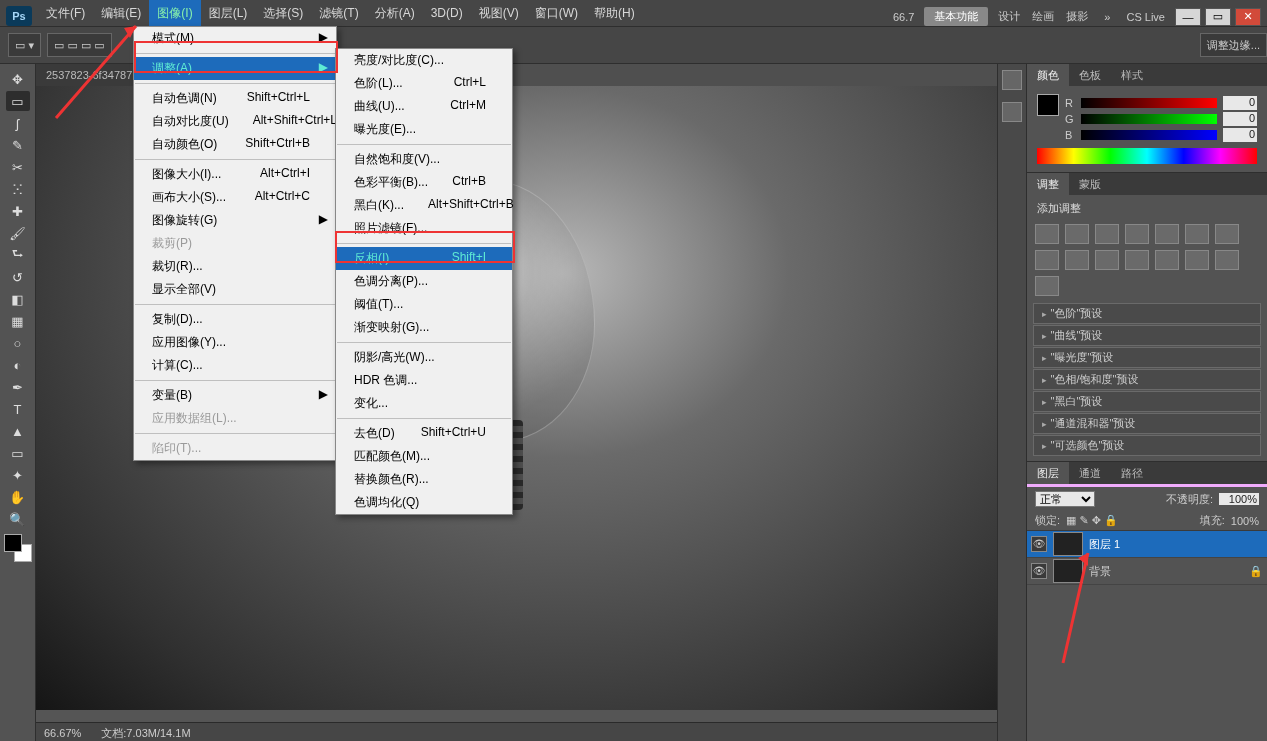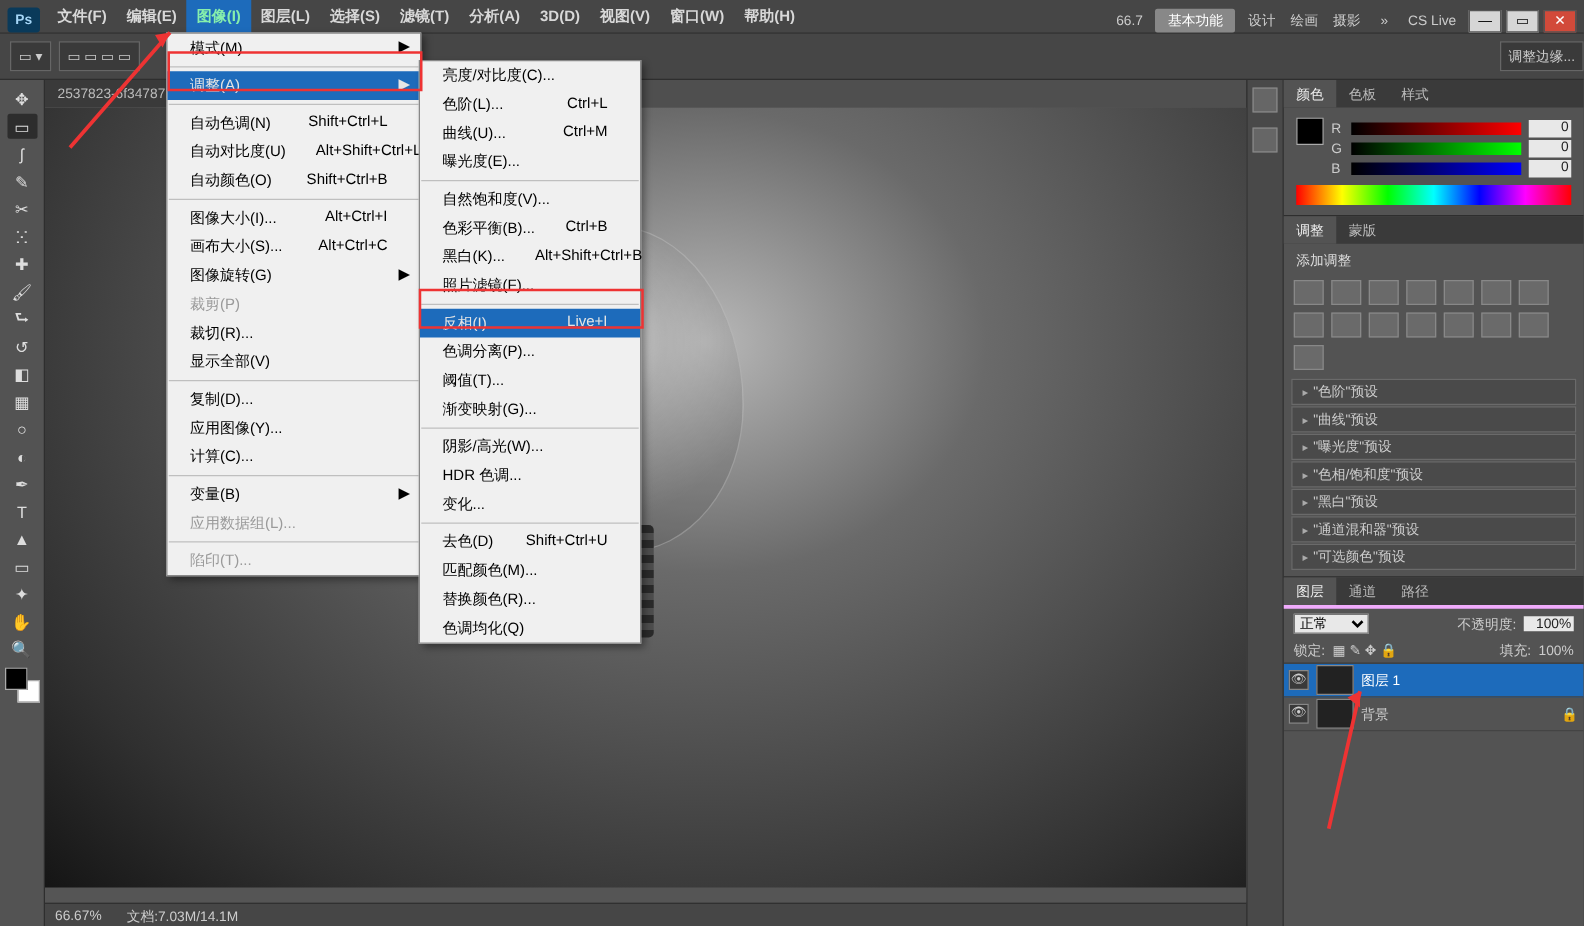--- a/index.html
+++ b/index.html
@@ -60,41 +60,41 @@
 .layer-head .pct{background:#e8e8e8;color:#222;width:36px;padding:0 2px;font-size:11px;text-align:right}
 .lock-row{padding:2px 8px;color:#ccc;font-size:11px;display:flex;align-items:center;gap:6px}
 .layers{flex:1;overflow:auto;border-top:1px solid #3a3a3a}
 .layer{display:flex;align-items:center;height:26px;border-bottom:1px solid #444;padding:0 4px;gap:6px;font-size:11px;color:#ccc}
 .layer.sel{background:#1d6bbb;color:#fff}
 .eye{width:14px;height:14px;border:1px solid #888;background:#3a3a3a;color:#ccc;font-size:10px;line-height:14px;text-align:center}
 .thumb{width:28px;height:22px;background:#222;border:1px solid #888}
 .lock{margin-left:auto;font-size:11px}
 .dropdown{position:absolute;background:#f0f0f0;border:1px solid #888;box-shadow:3px 3px 6px rgba(0,0,0,.4);font-size:12px;color:#000;z-index:100}
 .dd-item{padding:3px 26px 3px 18px;white-space:nowrap;display:flex;position:relative}
-.dd-item.hover{background:#1d6bbb;color:#e5e5e5}
+.dd-item.hover{background:#1d6bbb;color:#5eead4}
 .dd-item.dis{color:#9a9a9a}
 .dd-sep{height:1px;background:#bfbfbf;margin:3px 1px}
 .dd-short{margin-left:auto;padding-left:24px}
 .dd-arrow{position:absolute;right:8px}
 .dd1{left:133px;top:26px;width:202px}
 .dd2{left:335px;top:48px;width:176px}
 .redbox{position:absolute;border:2px solid #e33;z-index:110;pointer-events:none}
 .rb1{left:134px;top:41px;width:200px;height:28px}
 .rb2{left:335px;top:231px;width:176px;height:28px}
 .redarrow{position:absolute;z-index:112;pointer-events:none}
 .ra1{left:46px;top:18px;width:100px;height:110px}
 .ra2{left:1058px;top:548px;width:40px;height:120px}
 svg{display:block}
 </style>
 </head>
 <body>
 
 <div class="menubar">
   <div class="ps-logo">Ps</div>
-  <div id="menu-items" style="display: flex; font-weight: bold;">
+  <div id="menu-items" style="display: flex;">
       <div class="menu-item">文件(F)</div>
       <div class="menu-item">编辑(E)</div>
       <div class="menu-item open">图像(I)</div>
       <div class="menu-item">图层(L)</div>
       <div class="menu-item">选择(S)</div>
       <div class="menu-item">滤镜(T)</div>
       <div class="menu-item">分析(A)</div>
       <div class="menu-item">3D(D)</div>
       <div class="menu-item">视图(V)</div>
       <div class="menu-item">窗口(W)</div>
@@ -302,21 +302,21 @@
     <div class="dd-item">亮度/对比度(C)...</div>
     <div class="dd-item">色阶(L)...<span class="dd-short">Ctrl+L</span></div>
     <div class="dd-item">曲线(U)...<span class="dd-short">Ctrl+M</span></div>
     <div class="dd-item">曝光度(E)...</div>
     <div class="dd-sep"></div>
     <div class="dd-item">自然饱和度(V)...</div>
     <div class="dd-item">色彩平衡(B)...<span class="dd-short">Ctrl+B</span></div>
     <div class="dd-item">黑白(K)...<span class="dd-short">Alt+Shift+Ctrl+B</span></div>
     <div class="dd-item">照片滤镜(F)...</div>
     <div class="dd-sep"></div>
-    <div class="dd-item hover">反相(I)<span class="dd-short">Live+I</span></div>
+    <div class="dd-item hover">反相(I)<span class="dd-short">Shift+I</span></div>
     <div class="dd-item">色调分离(P)...</div>
     <div class="dd-item">阈值(T)...</div>
     <div class="dd-item">渐变映射(G)...</div>
     <div class="dd-sep"></div>
     <div class="dd-item">阴影/高光(W)...</div>
     <div class="dd-item">HDR 色调...</div>
     <div class="dd-item">变化...</div>
     <div class="dd-sep"></div>
     <div class="dd-item">去色(D)<span class="dd-short">Shift+Ctrl+U</span></div>
     <div class="dd-item">匹配颜色(M)...</div>

